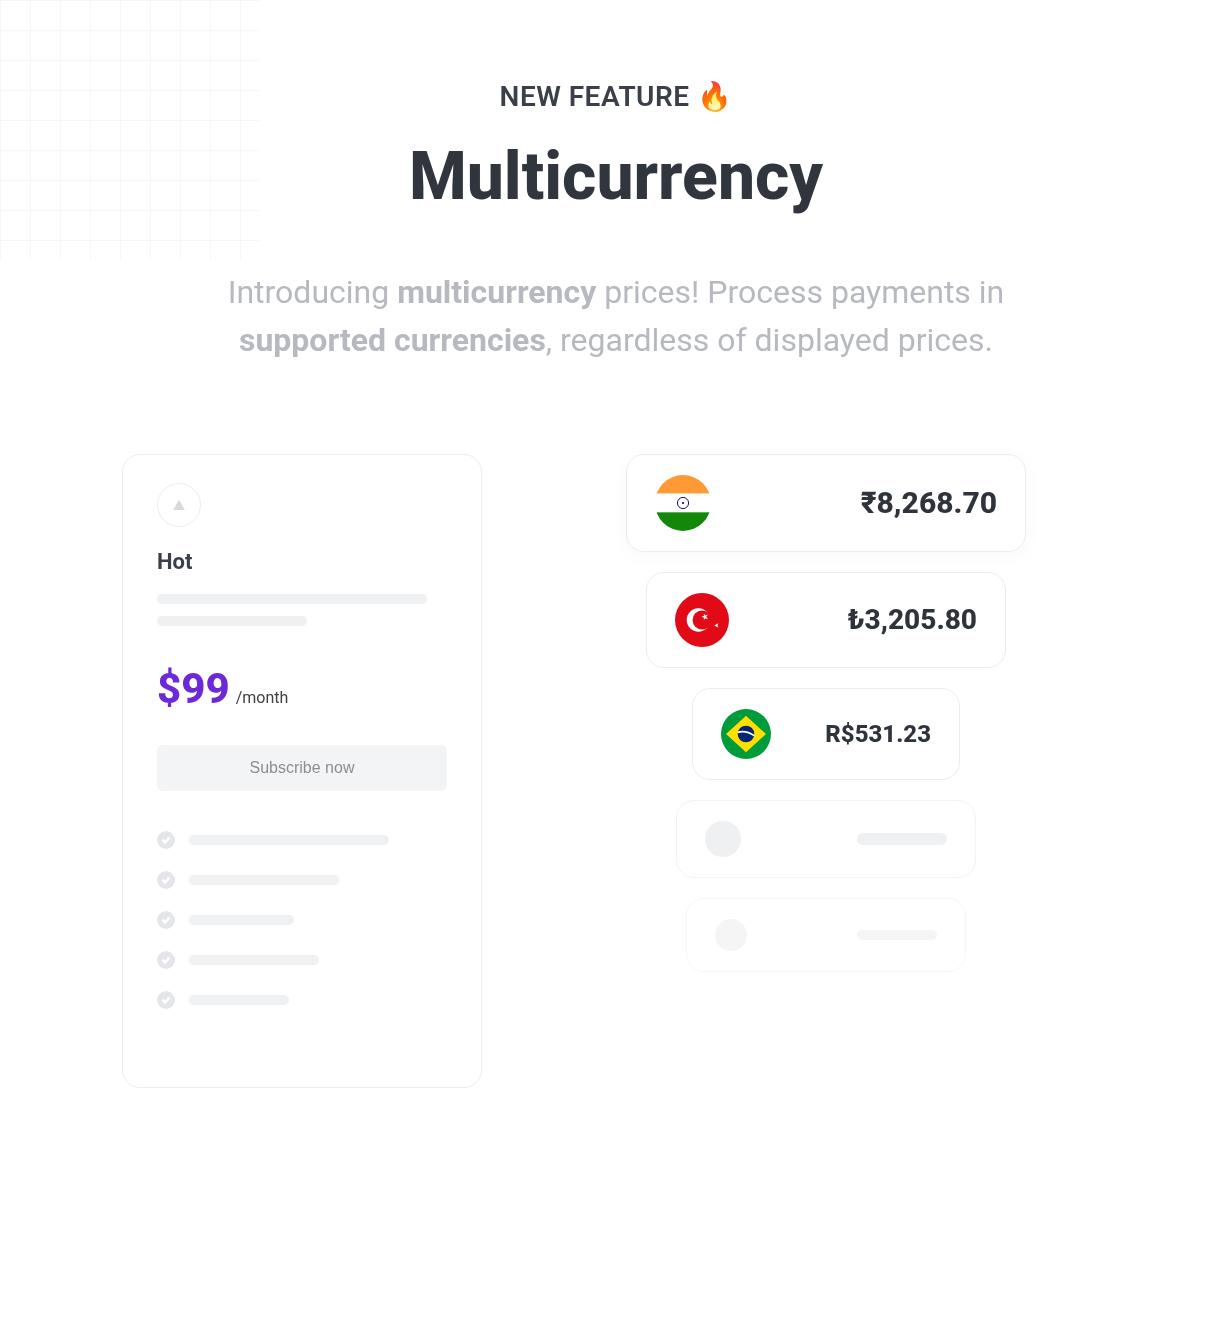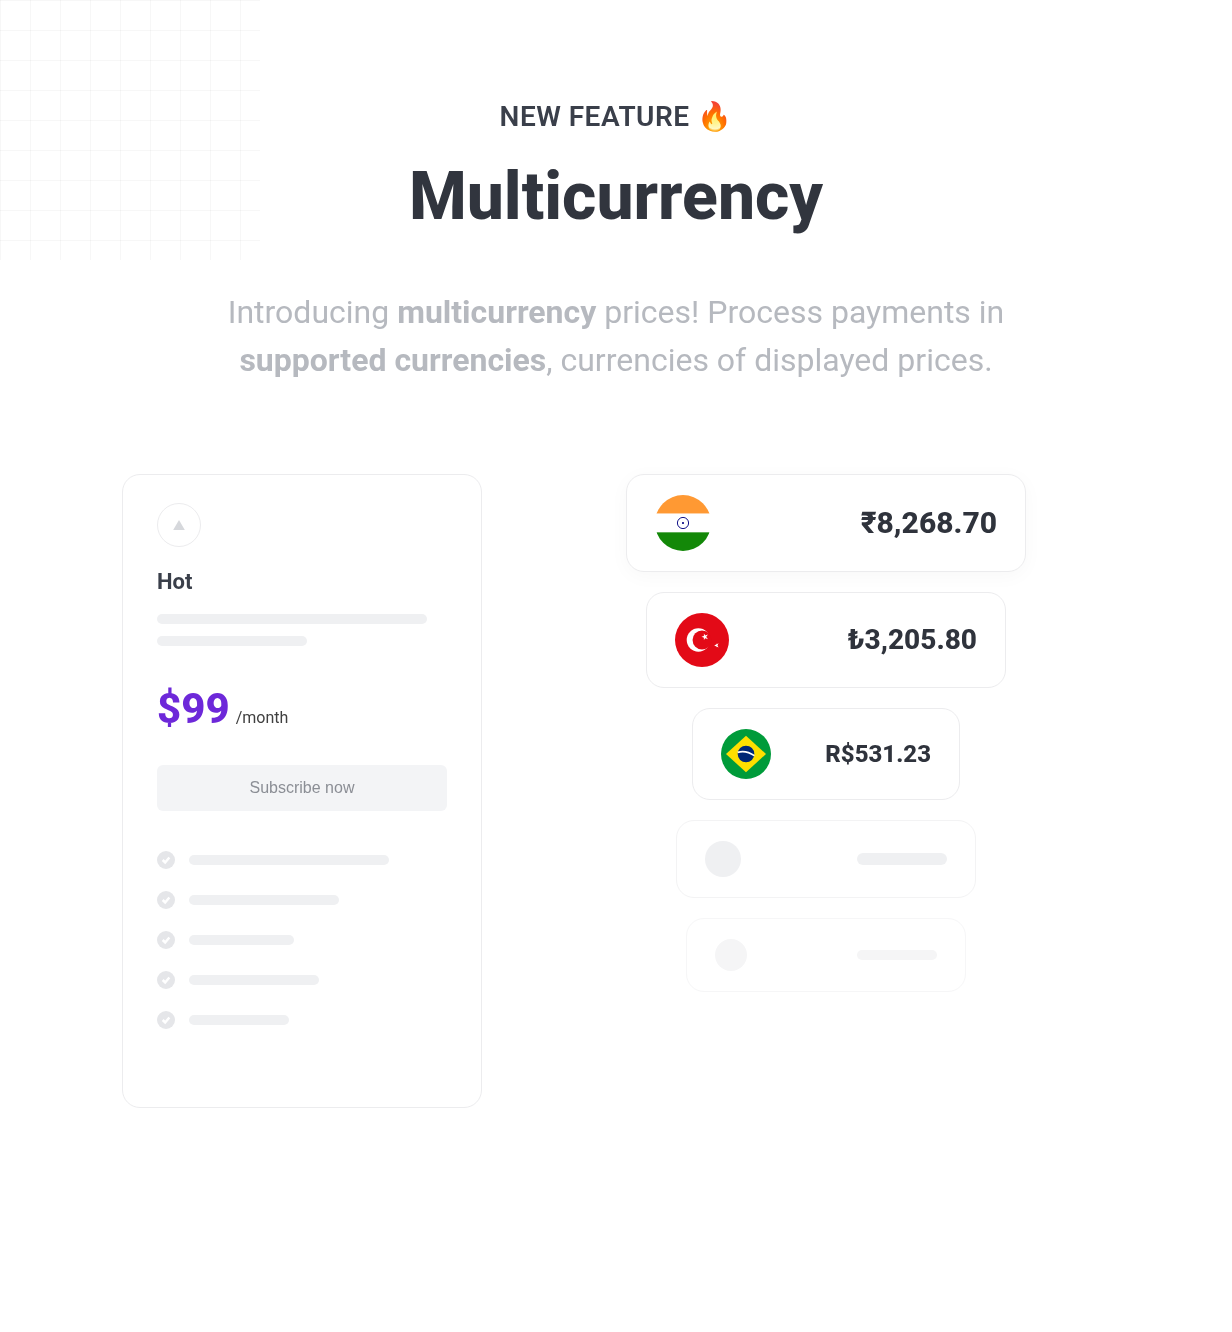--- a/index.html
+++ b/index.html
@@ -23,21 +23,21 @@
     width: 260px;
     height: 260px;
     background-image:
       linear-gradient(to right, rgba(0,0,0,0.03) 1px, transparent 1px),
       linear-gradient(to bottom, rgba(0,0,0,0.03) 1px, transparent 1px);
     background-size: 30px 30px;
     pointer-events: none;
   }
   .header {
     text-align: center;
-    padding-top: 100px;
+    padding-top: 80px;
   }
   .eyebrow {
     font-size: 28px;
     font-weight: 600;
     letter-spacing: 0.5px;
     color: #3a3f4a;
   }
   .fire {
     font-size: 28px;
   }
@@ -208,21 +208,21 @@
 
 <div class="bg-grid"></div>
 
 <div class="header">
   <div class="eyebrow">
     <span>NEW FEATURE</span>
     <span class="fire">🔥</span>
   </div>
   <h1 class="title">Multicurrency</h1>
   <p class="subtitle">
-    <span>Introducing </span><strong>multicurrency</strong><span> prices! Process payments in </span><strong>supported currencies</strong><span>, currencies of displayed prices.</span>
+    <span>Introducing </span><strong>multicurrency</strong><span> prices! Process payments in </span><strong>supported currencies</strong><span>, regardless of displayed prices.</span>
   </p>
 </div>
 
 <div class="content">
 
   <div class="plan-card">
     <div class="plan-icon-wrap">
       <svg viewBox="0 0 24 24" width="20" height="20">
         <path d="M12 6 L19 18 L5 18 Z" fill="currentColor"></path>
       </svg>

